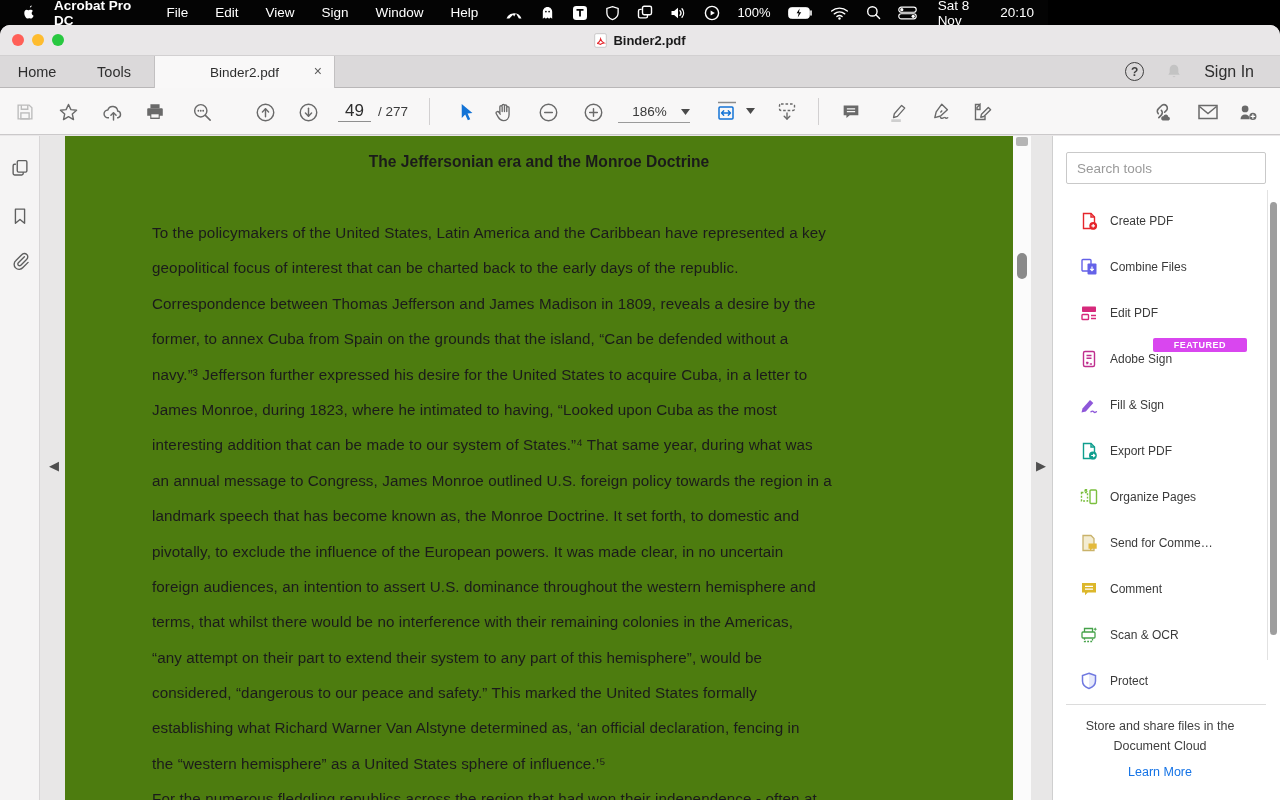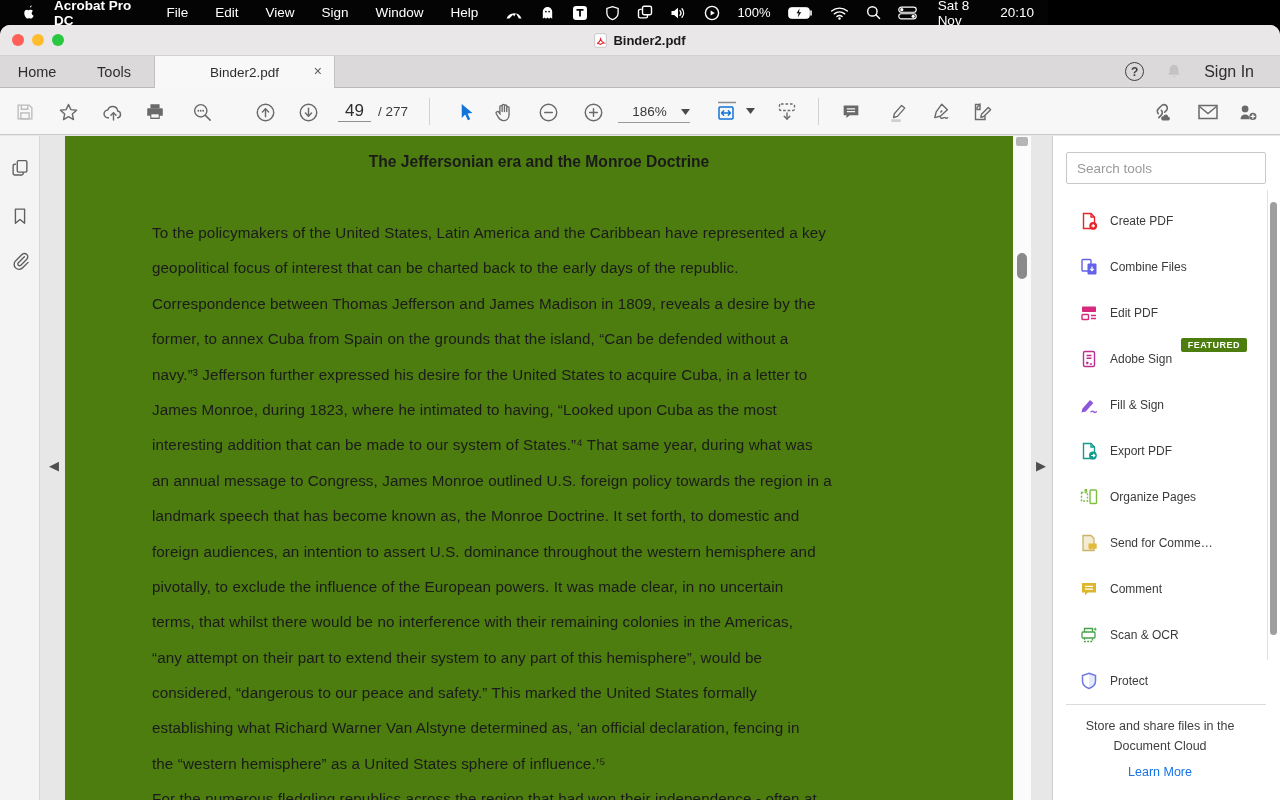--- a/index.html
+++ b/index.html
@@ -78,22 +78,22 @@
 
   
   .right-panel { position:absolute; left:1052px; top:0; width:228px; height:664px; background:#ffffff; border-left:1px solid #cfcfcf; }
   .search-tools { position:absolute; left:13px; top:16px; width:200px; height:32px; border:1px solid #c9c9c9;
                   border-radius:2px; padding:0 10px; font-size:13.5px; color:#444; outline:none;
                   font-family:"Liberation Sans", sans-serif; background:#fff; }
   .search-tools::placeholder { color:#9a9a9a; }
   .tools-list { position:absolute; left:0; top:62px; width:214px; }
   .tool-row { position:relative; height:46px; display:flex; align-items:center; padding-left:26px; gap:11px; }
   .tool-label { font-size:12px; color:#3a3a3a; white-space:nowrap; overflow:hidden; }
-  .featured-badge { position:absolute; top:2px; right:20px; background:#4d7c0f; color:#fff; font-size:9px;
-                    font-weight:700; letter-spacing:0.5px; padding:2px 7px; border-radius:2px; }
+  .featured-badge { position:absolute; top:2px; right:20px; background:#d946ef; color:#fff; font-size:9px;
+                    font-weight:700; letter-spacing:0.5px; padding:2px 21px; border-radius:2px; }
   .panel-divider { position:absolute; left:13px; top:568px; width:200px; height:1px; background:#dcdcdc; }
   .cloud-promo { position:absolute; left:0; top:580px; width:214px; text-align:center; font-size:12.5px; color:#3f3f3f; line-height:20px; }
   .learn-more { position:absolute; left:0; top:629px; width:214px; text-align:center; font-size:12.5px; color:#1473e6; }
   .panel-track { position:absolute; left:214px; top:54px; width:1px; height:470px; background:#e2e2e2; }
   .panel-thumb { position:absolute; left:217px; top:66px; width:7px; height:433px; background:#9e9e9e; border-radius:3.5px; }
 </style>
 </head>
 <body>
 
 <div class="menubar">
@@ -400,22 +400,22 @@
       <div class="doc-lines">
         <div class="doc-line">To the policymakers of the United States, Latin America and the Caribbean have represented a key</div>
         <div class="doc-line">geopolitical focus of interest that can be charted back to the early days of the republic.</div>
         <div class="doc-line">Correspondence between Thomas Jefferson and James Madison in 1809, reveals a desire by the</div>
         <div class="doc-line">former, to annex Cuba from Spain on the grounds that the island, “Can be defended without a</div>
         <div class="doc-line">navy.”³ Jefferson further expressed his desire for the United States to acquire Cuba, in a letter to</div>
         <div class="doc-line">James Monroe, during 1823, where he intimated to having, “Looked upon Cuba as the most</div>
         <div class="doc-line">interesting addition that can be made to our system of States.”⁴ That same year, during what was</div>
         <div class="doc-line">an annual message to Congress, James Monroe outlined U.S. foreign policy towards the region in a</div>
         <div class="doc-line">landmark speech that has become known as, the Monroe Doctrine. It set forth, to domestic and</div>
+        <div class="doc-line">pivotally, to exclude the influence of the European powers. It was made clear, in no uncertain</div>
         <div class="doc-line">foreign audiences, an intention to assert U.S. dominance throughout the western hemisphere and</div>
-        <div class="doc-line">pivotally, to exclude the influence of the European powers. It was made clear, in no uncertain</div>
         <div class="doc-line">terms, that whilst there would be no interference with their remaining colonies in the Americas,</div>
         <div class="doc-line">“any attempt on their part to extend their system to any part of this hemisphere”, would be</div>
         <div class="doc-line">considered, “dangerous to our peace and safety.” This marked the United States formally</div>
         <div class="doc-line">establishing what Richard Warner Van Alstyne determined as, ‘an official declaration, fencing in</div>
         <div class="doc-line">the “western hemisphere” as a United States sphere of influence.’⁵</div>
         <div class="doc-line">For the numerous fledgling republics across the region that had won their independence - often at</div>
       </div>
     </div>
 
     <div class="doc-scrollbar">

